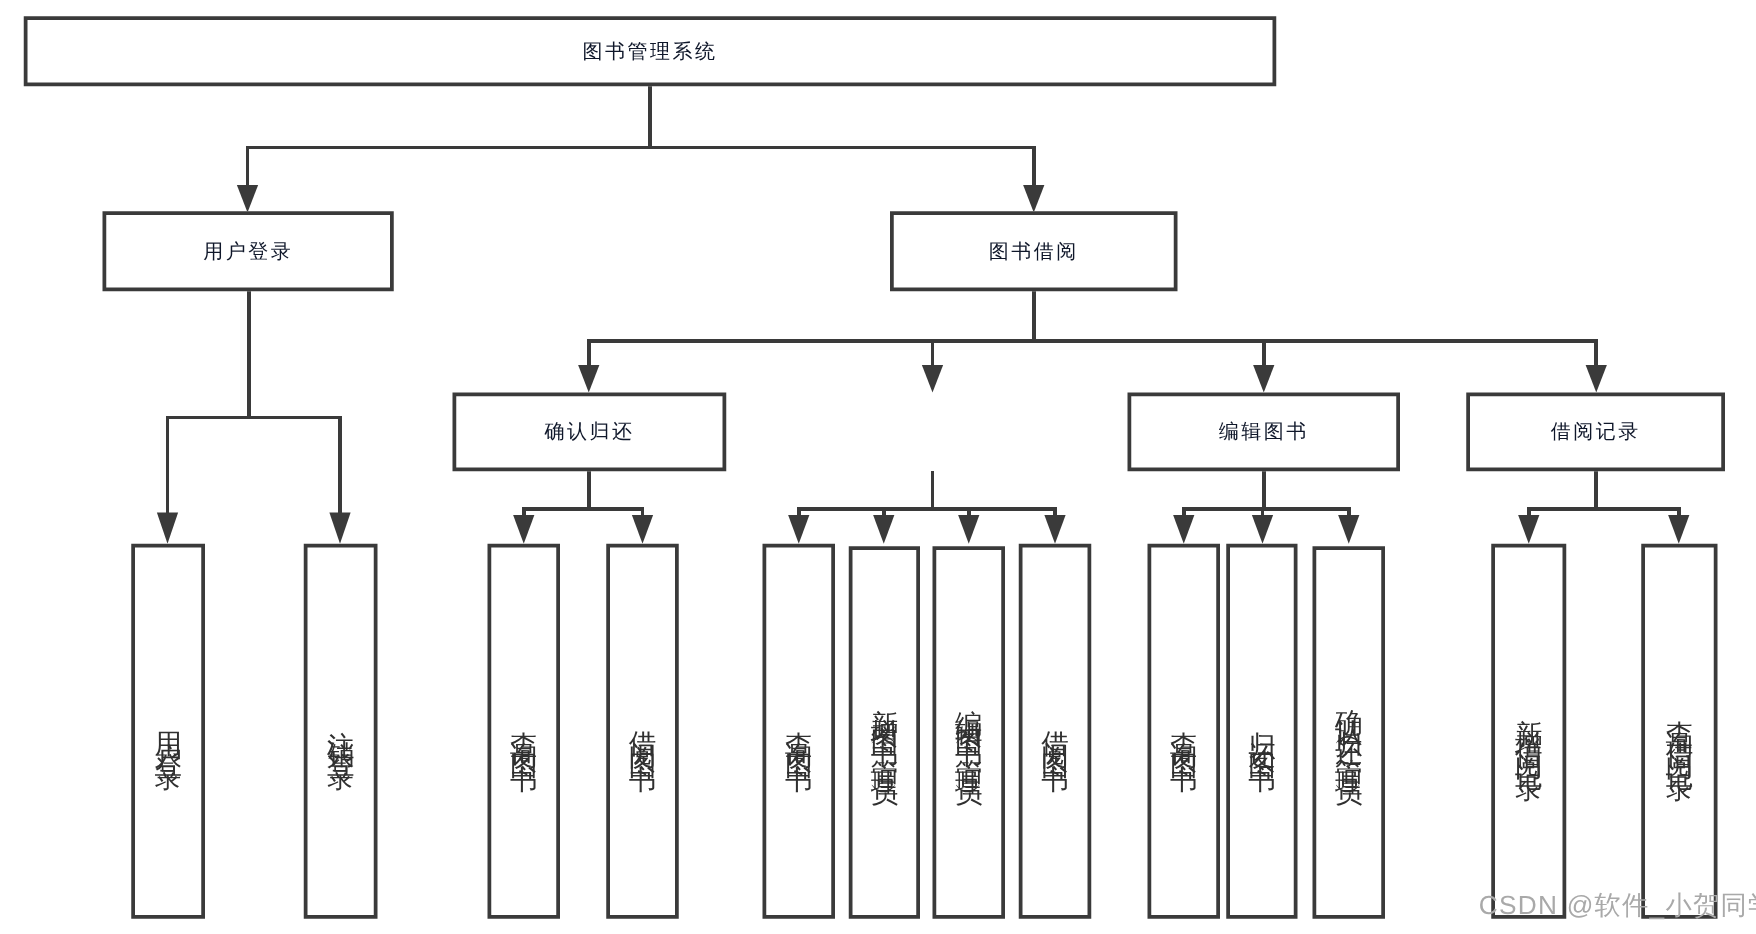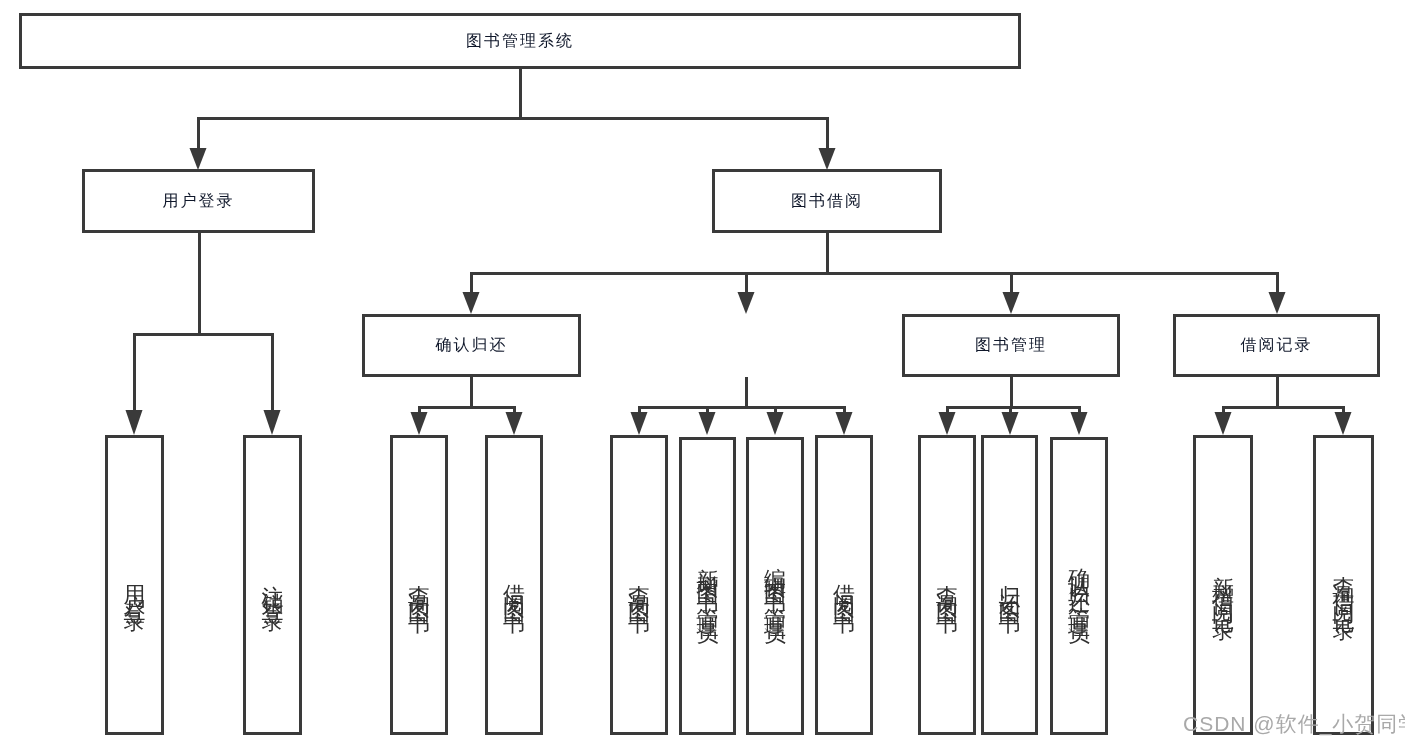--- a/index.html
+++ b/index.html
@@ -144,21 +144,21 @@
     <span>用户登录</span>
   </div>
   <div class="box h" style="left:712px;top:169px;width:230px;height:64px">
     <span>图书借阅</span>
   </div>
 
   <div class="box h" style="left:362px;top:314px;width:219px;height:63px">
     <span>确认归还</span>
   </div>
   <div class="box h" style="left:902px;top:314px;width:218px;height:63px">
-    <span>图书管理</span>
+    <span>编辑图书</span>
   </div>
   <div class="box h" style="left:1173px;top:314px;width:207px;height:63px">
     <span>借阅记录</span>
   </div>
 
   <div class="box v" style="left:105px;top:435px;width:59px;height:300px">
     <span>用户登录</span>
   </div>
   <div class="box v" style="left:243px;top:435px;width:59px;height:300px">
     <span>注销登录</span>

